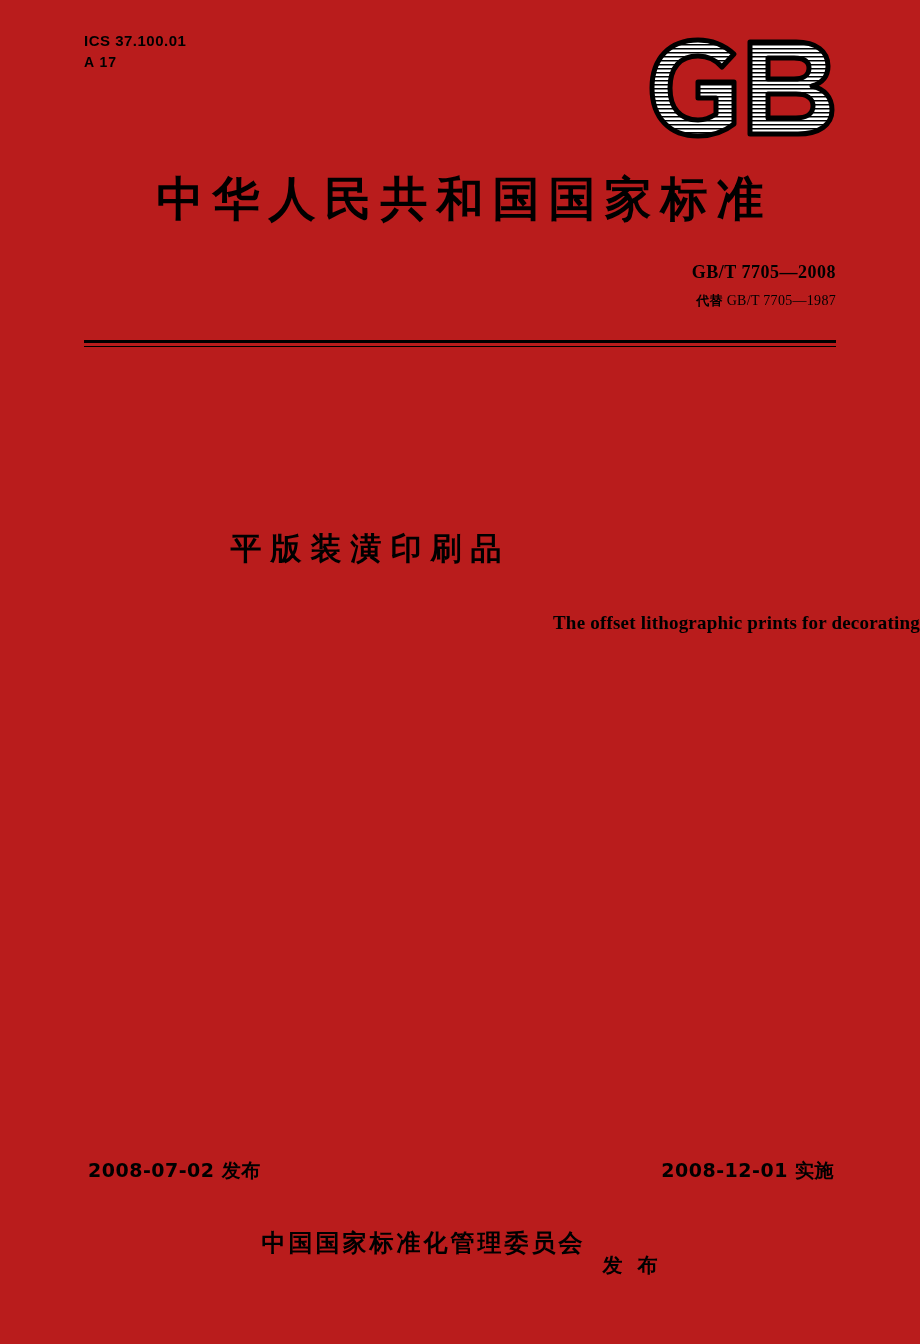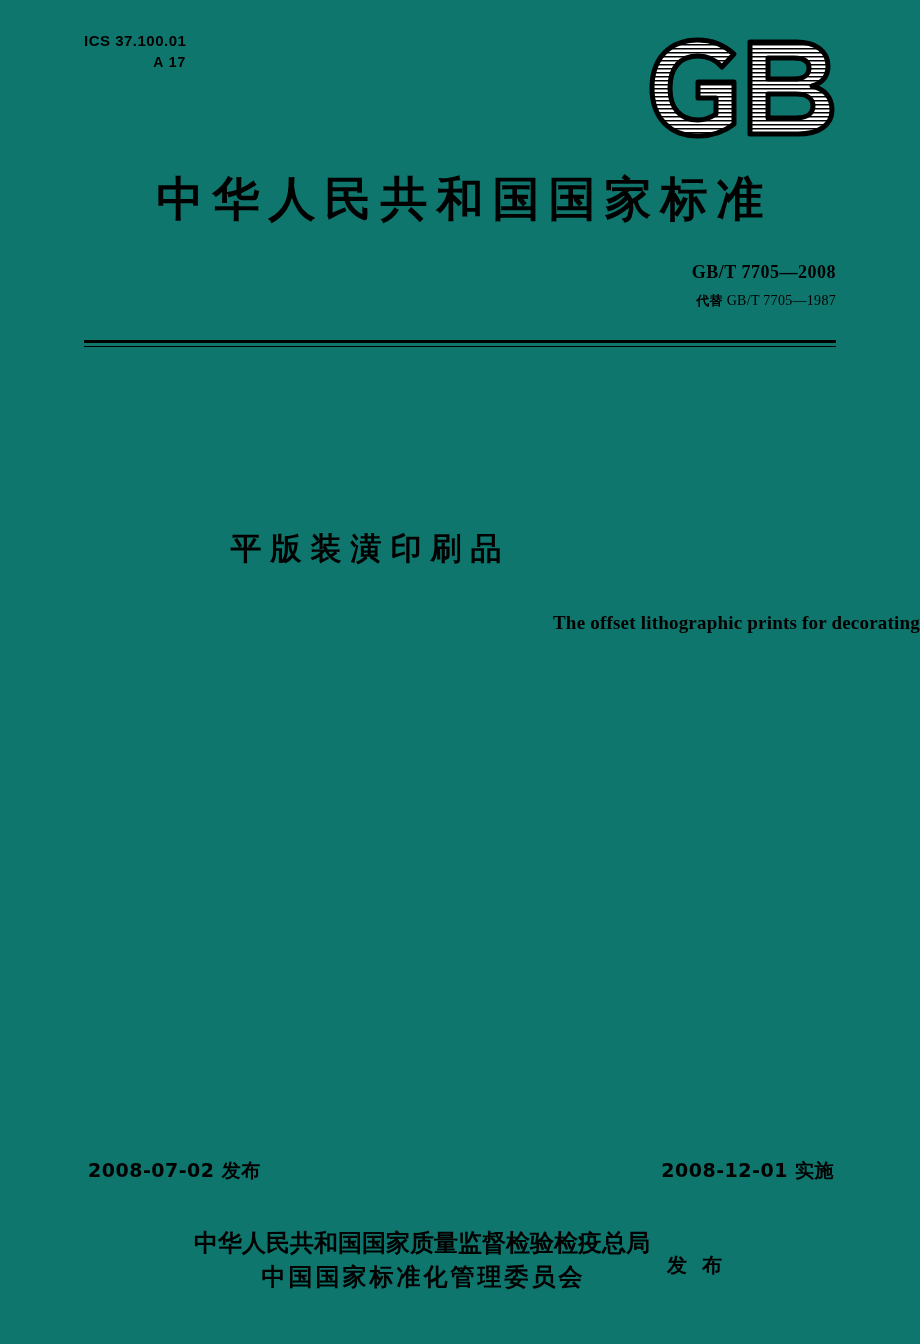--- a/index.html
+++ b/index.html
@@ -13,38 +13,37 @@
     font-family: "Liberation Sans", sans-serif;
     color: #000000;
     position: relative;
     overflow: hidden;
   }
   .page {
     position: absolute;
     left: 0; top: 0;
     width: 920px;
     height: 1344px;
-    background: #0f766e;
+    background: #b91c1c;
   }
 
   
   .ics-block {
     position: absolute;
     left: 84px;
     top: 30px;
     font-family: "Liberation Sans", sans-serif;
     font-weight: bold;
     font-size: 15px;
     letter-spacing: 0.5px;
     line-height: 1.45;
   }
   .ics-line2 {
     font-size: 14px;
     letter-spacing: 1px;
-    text-align: right;
   }
 
   
   .gb-logo {
     position: absolute;
     right: 78px;
     top: 36px;
     width: 196px;
     height: 104px;
   }
@@ -251,19 +250,18 @@
   <div class="rule-bottom"></div>
 
   <div class="doc-title-cn">平版装潢印刷品</div>
   <div class="doc-title-en">The offset lithographic prints for decorating</div>
 
   <div class="date-issue">2008-07-02 发布</div>
   <div class="date-impl">2008-12-01 实施</div>
 
   <div class="issuer">
     <div class="issuer-inner">
-      <div class="issuer-line l1">中华人民共和国国家质量监督检验检疫总局</div>
       <div class="issuer-line l2">中国国家标准化管理委员会</div>
       <div class="issuer-publish">发 布</div>
     </div>
   </div>
 
 </div>
 
 </body></html>

